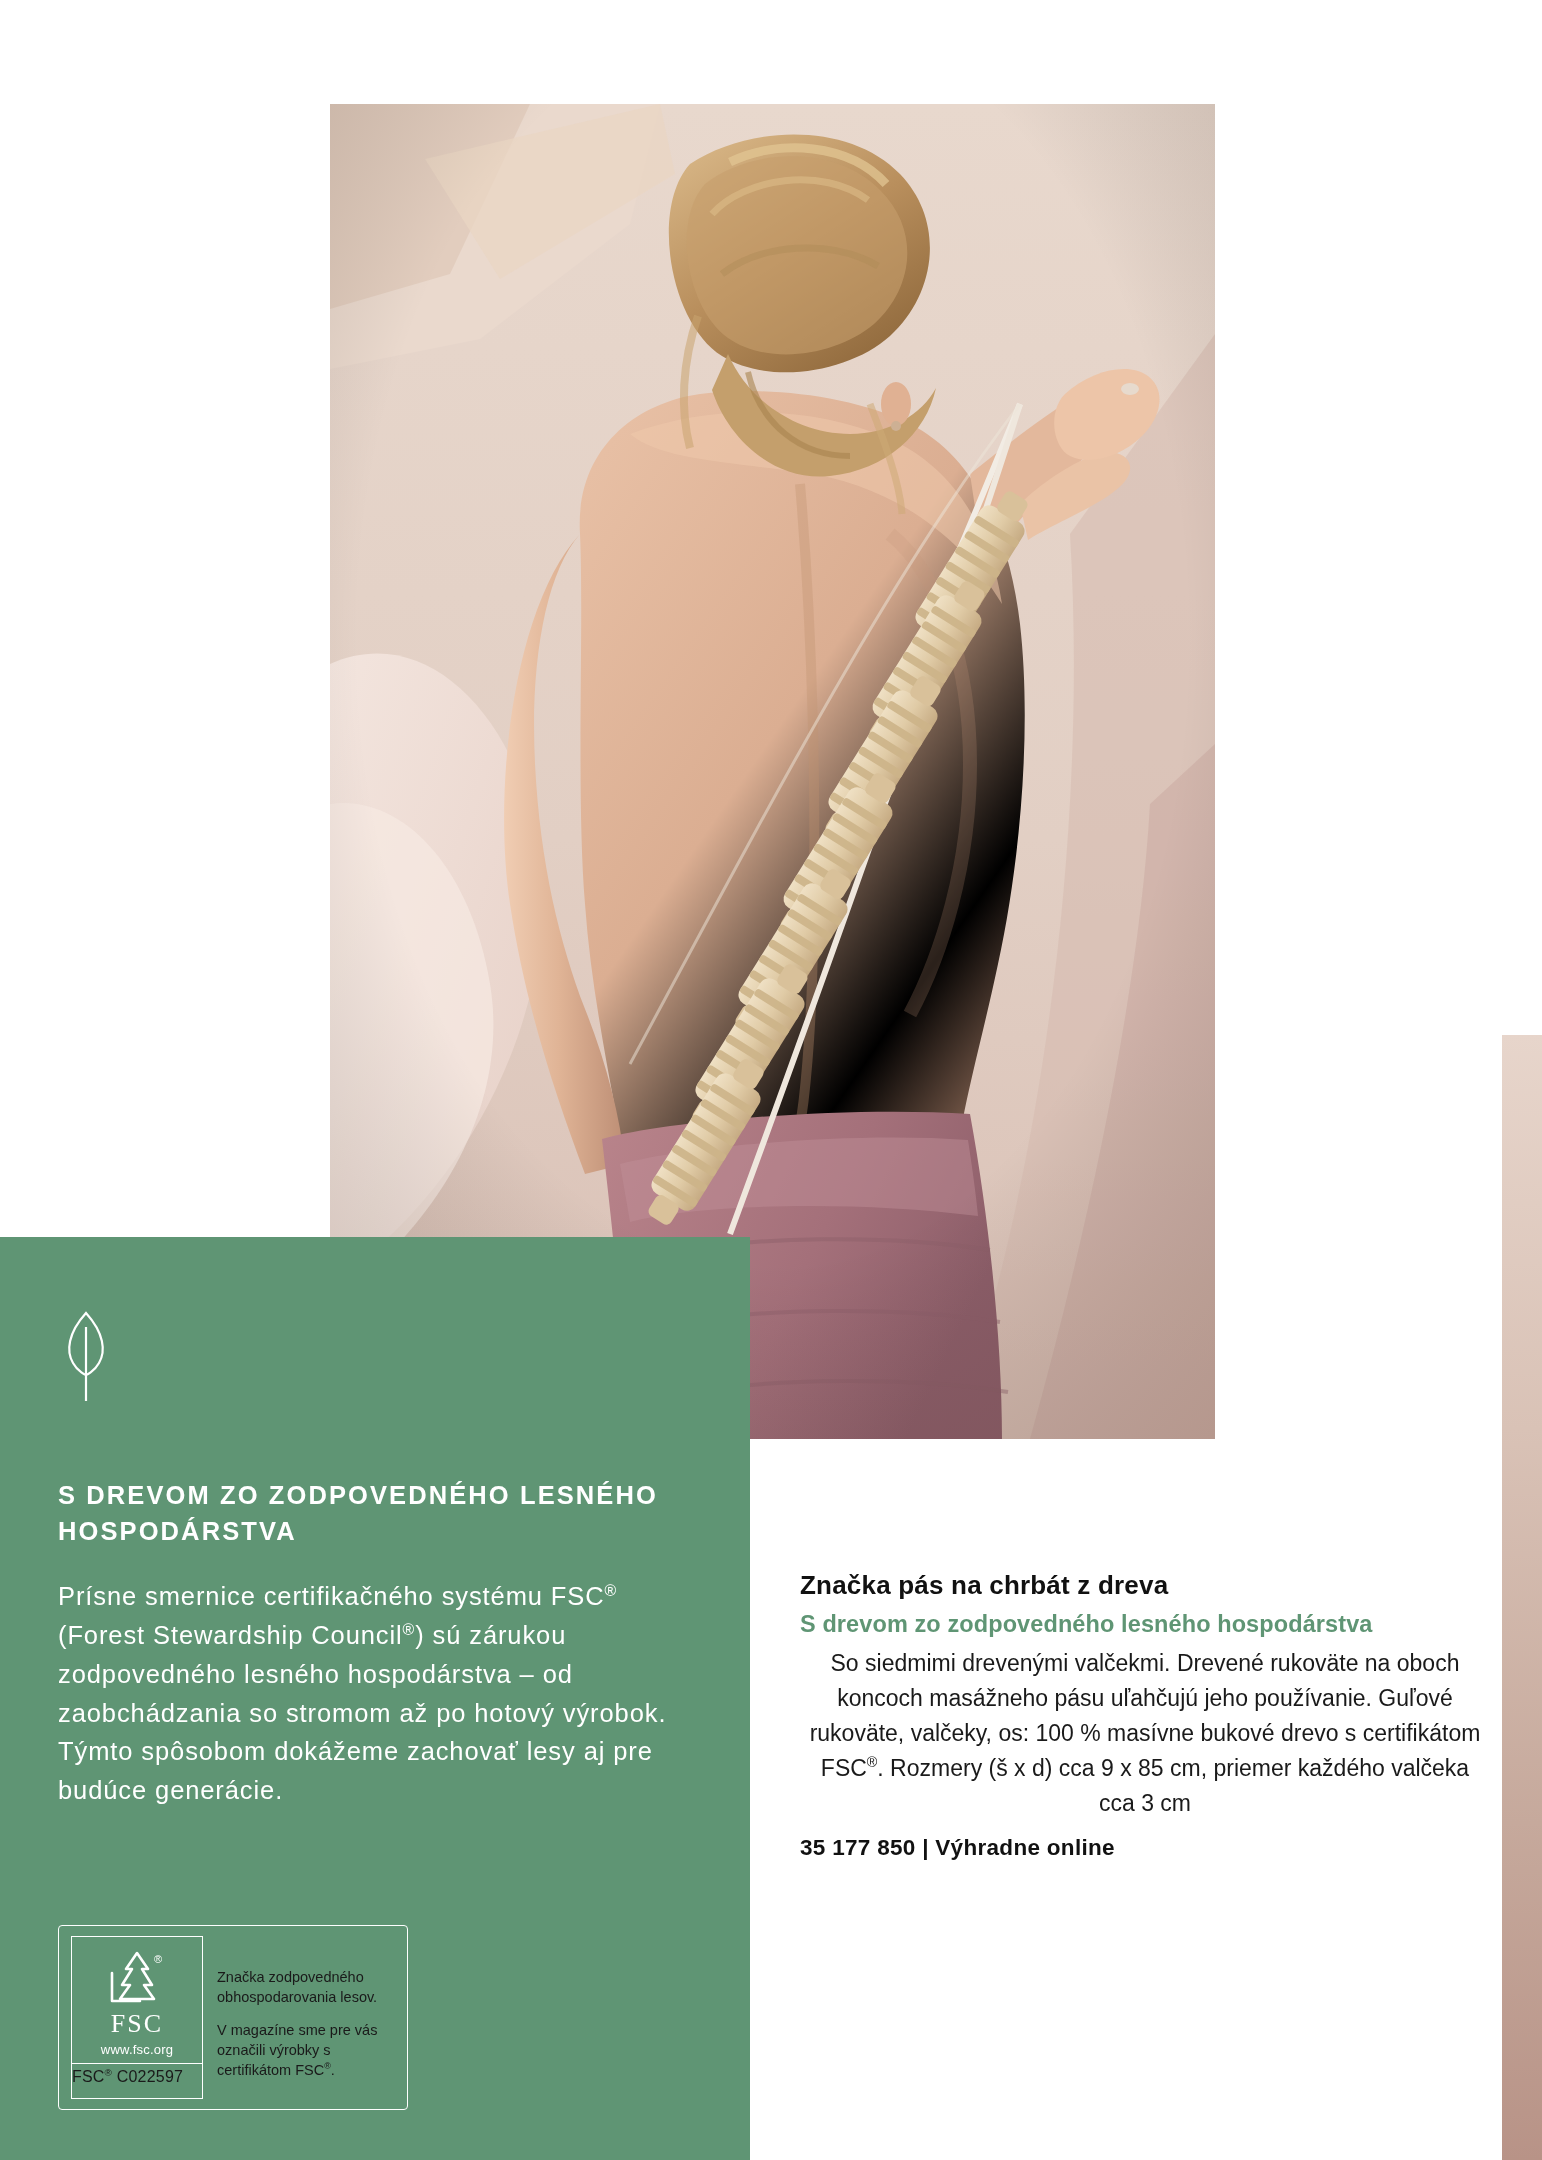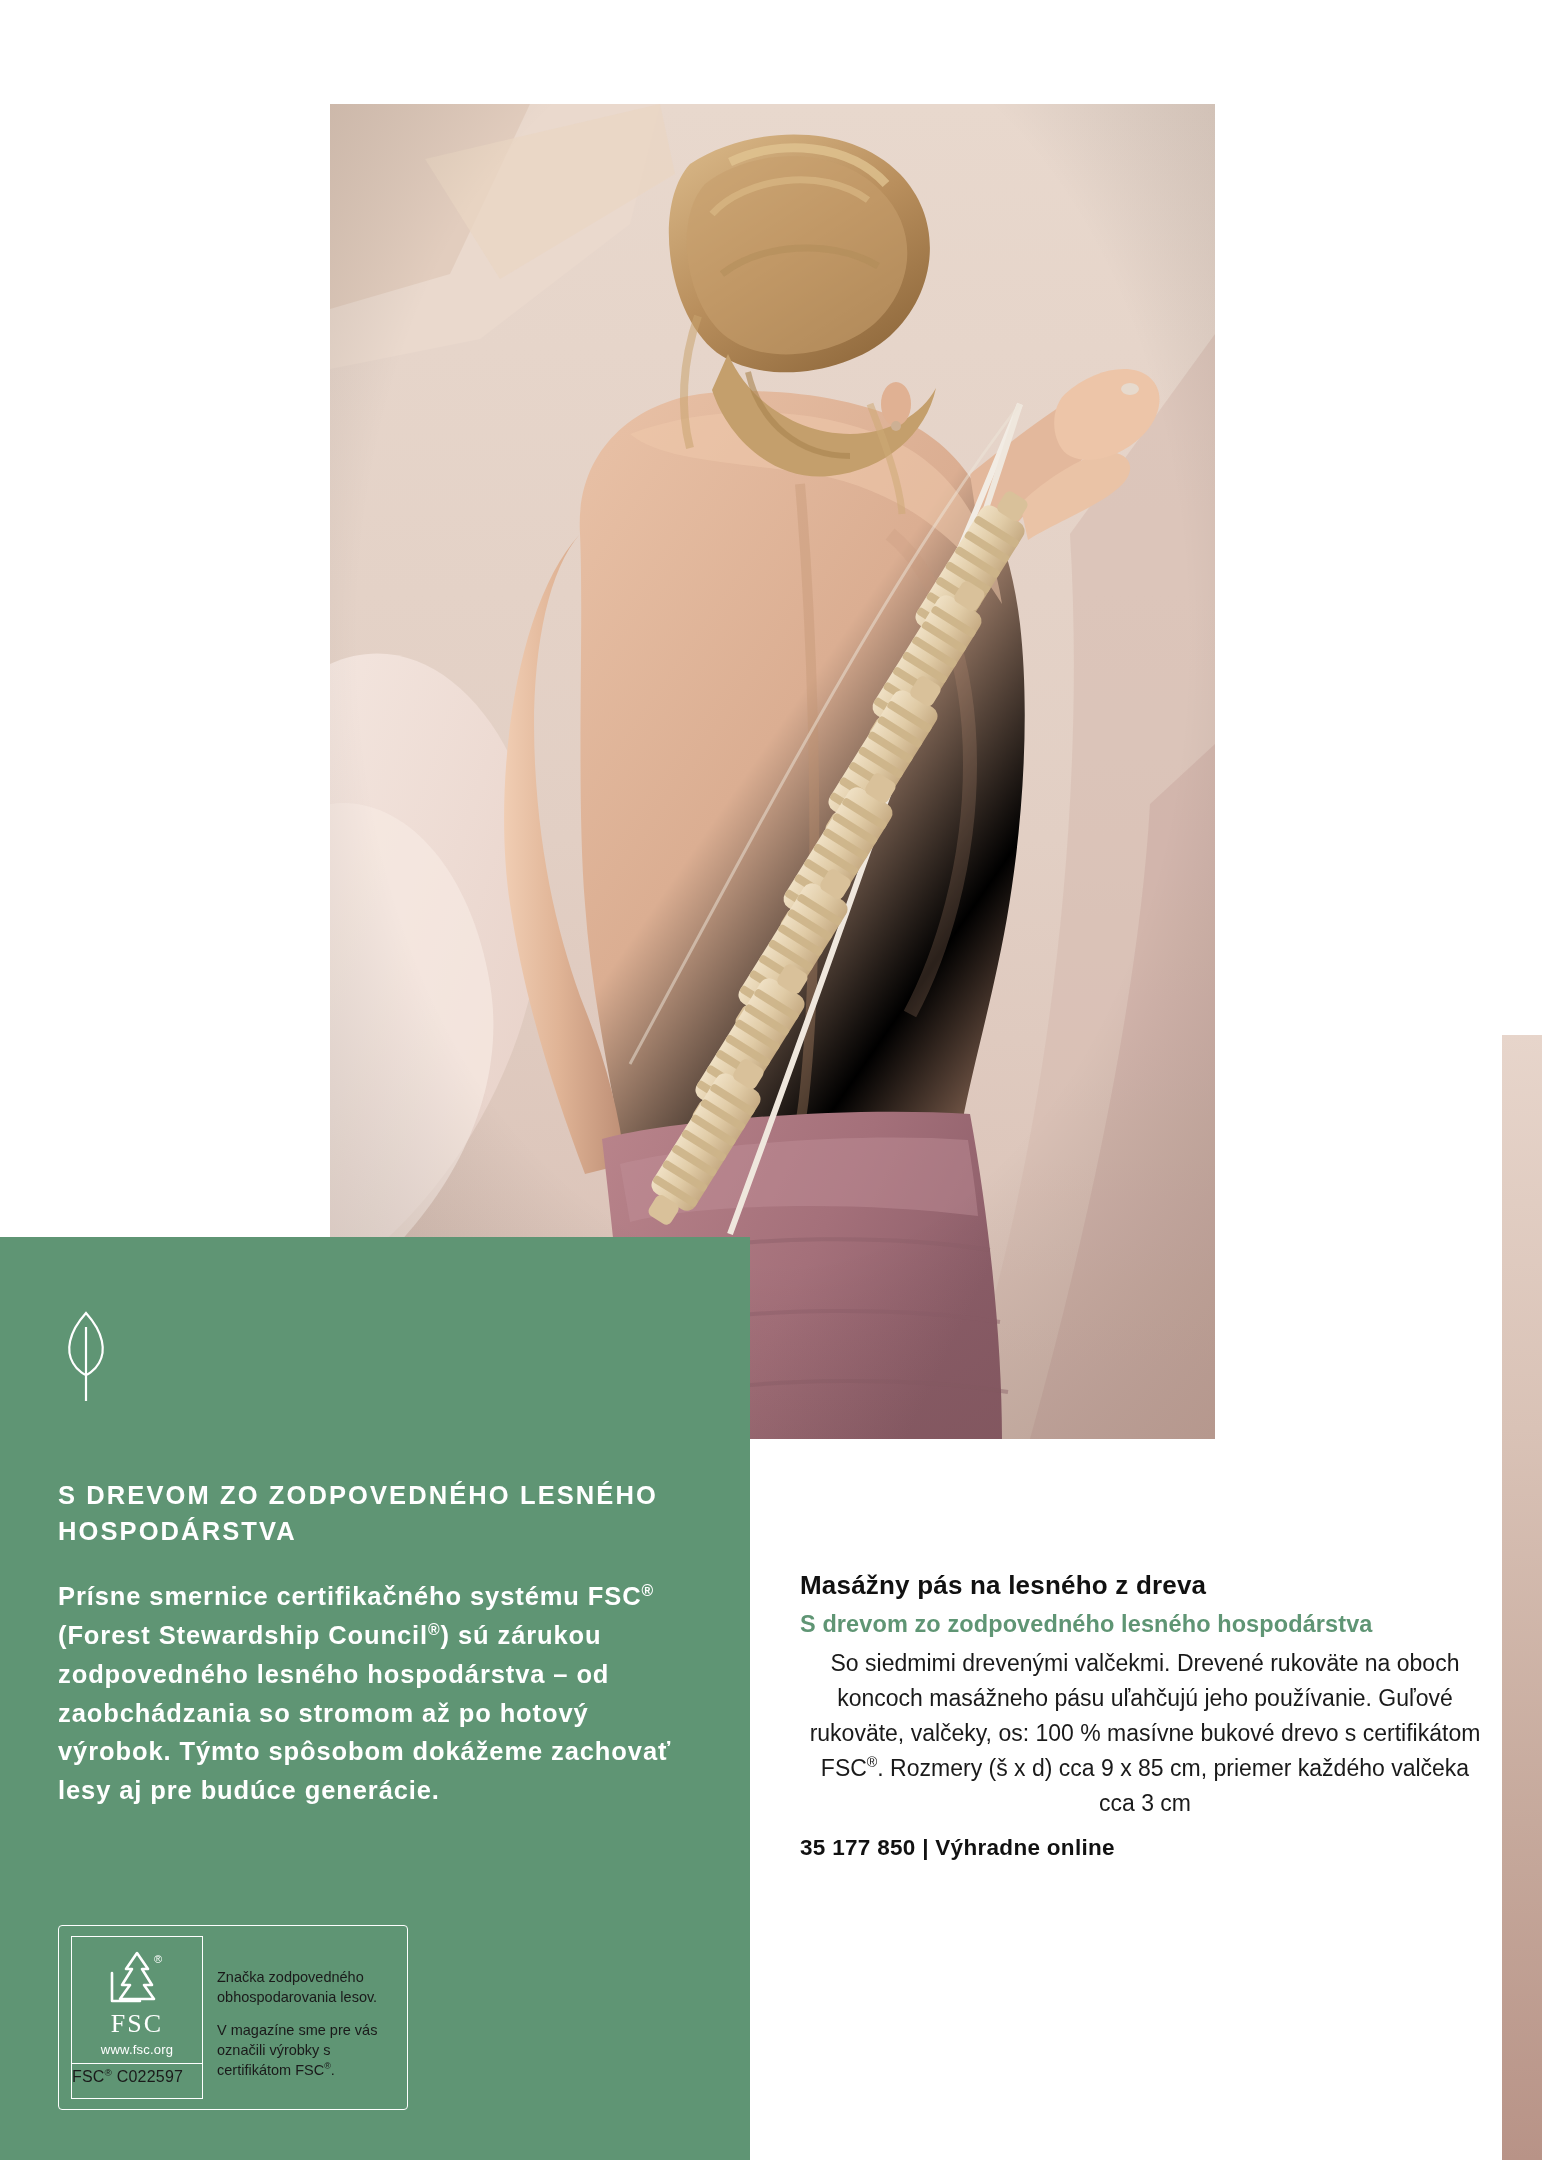--- a/index.html
+++ b/index.html
@@ -63,21 +63,21 @@
     margin-top: 74px;
     font-size: 25.5px;
     font-weight: 700;
     letter-spacing: 2.1px;
     line-height: 1.42;
     text-transform: uppercase;
   }
   .green-body {
     margin-top: 28px;
     font-size: 25.5px;
-    font-weight: 700;
+    font-weight: 400;
     letter-spacing: 0.9px;
     line-height: 1.52;
     max-width: 640px;
   }
 
   
   .fsc-box {
     position: absolute;
     left: 58px;
     top: 1925px;
@@ -460,19 +460,19 @@
       <div class="fsc-url">www.fsc.org</div>
       <div class="fsc-code">FSC<sup>®</sup> C022597</div>
     </div>
     <div class="fsc-text">
       <p>Značka zodpovedného obhospodarovania lesov.</p>
       <p>V magazíne sme pre vás označili výrobky s certifikátom FSC<sup>®</sup>.</p>
     </div>
   </div>
 
   <div class="product">
-    <h2 class="product-title">Masážny pás na lesného z dreva</h2>
+    <h2 class="product-title">Značka pás na chrbát z dreva</h2>
     <p class="product-sub">S drevom zo zodpovedného lesného hospodárstva</p>
     <p class="product-desc">So siedmimi drevenými valčekmi. Drevené rukoväte na oboch koncoch masážneho pásu uľahčujú jeho používanie. Guľové rukoväte, valčeky, os: 100 % masívne bukové drevo s certifikátom FSC<sup>®</sup>. Rozmery (š x d) cca 9 x 85 cm, priemer každého valčeka cca 3 cm</p>
     <p class="product-code">35 177 850 | Výhradne online</p>
   </div>
 
 </div>
 
 </body></html>

